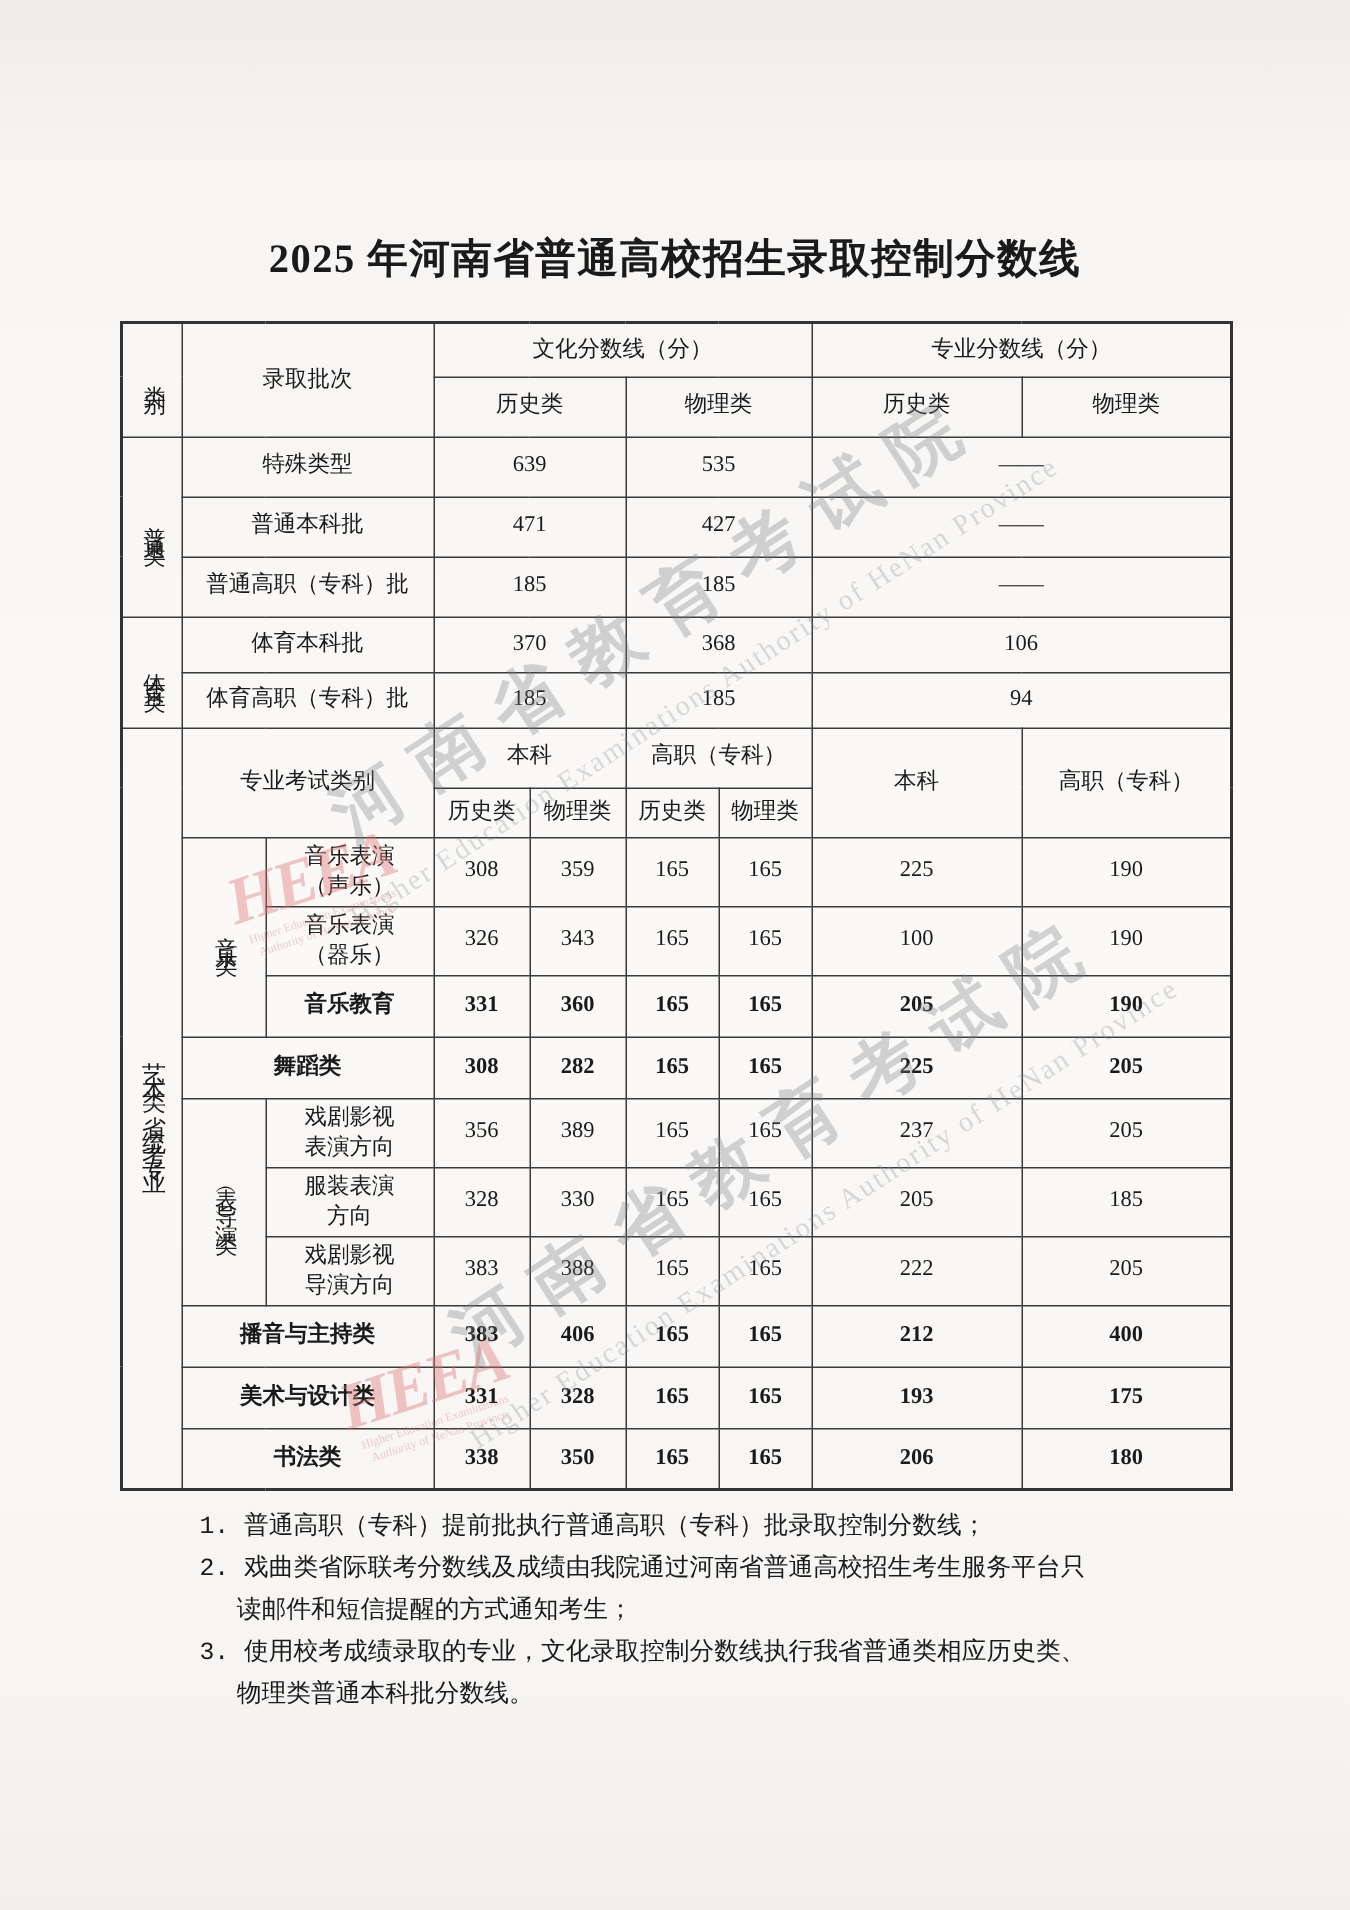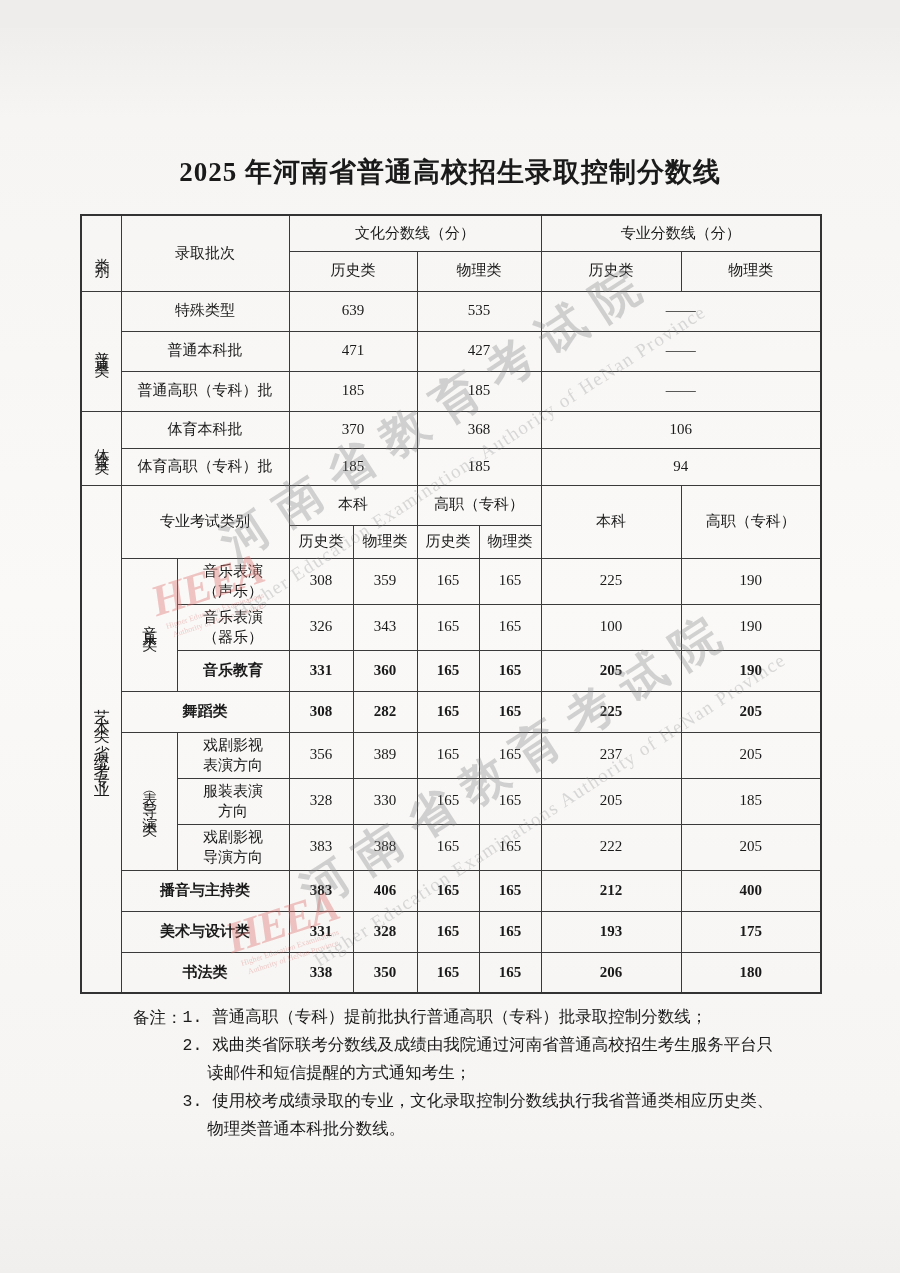--- a/index.html
+++ b/index.html
@@ -232,21 +232,20 @@
       <td>350</td>
       <td>165</td>
       <td>165</td>
       <td>206</td>
       <td>180</td>
     </tr>
   </tbody>
     </table>
 
   <div class="notes">
-    <span class="notes-label">备注：</span>
     <div class="notes-items">
       <div class="note-item">1. 普通高职（专科）提前批执行普通高职（专科）批录取控制分数线；</div>
       <div class="note-item">2. 戏曲类省际联考分数线及成绩由我院通过河南省普通高校招生考生服务平台只读邮件和短信提醒的方式通知考生；</div>
       <div class="note-item">3. 使用校考成绩录取的专业，文化录取控制分数线执行我省普通类相应历史类、物理类普通本科批分数线。</div>
     </div>
   </div>
 
   <div class="wm-layer">
     <div class="watermark wm-a">
       <div class="wm-cn">河南省教育考试院</div>

